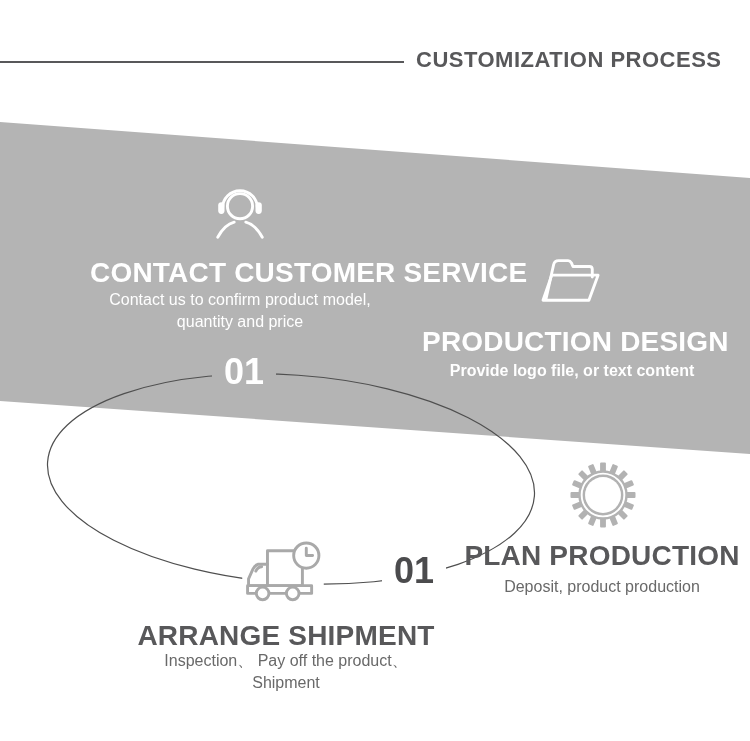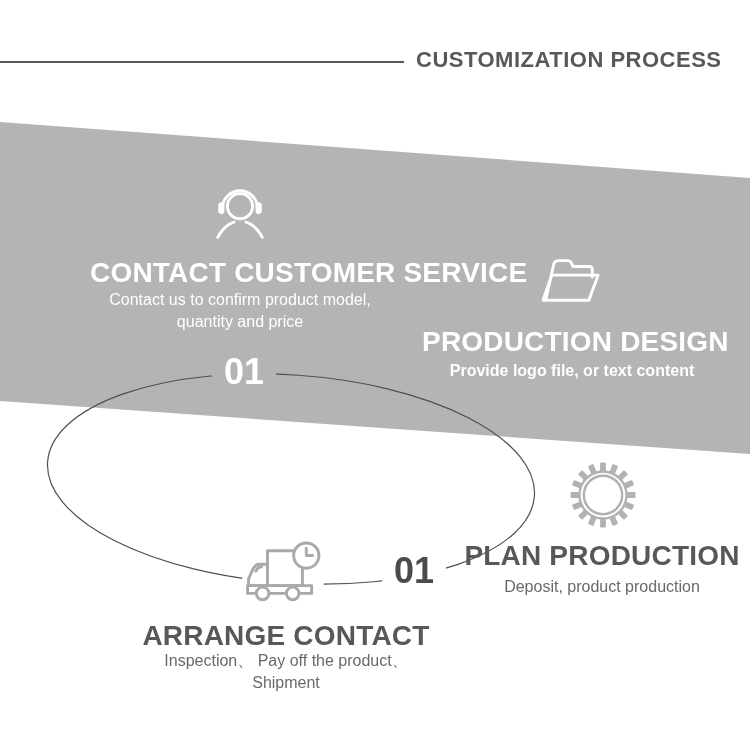--- a/index.html
+++ b/index.html
@@ -126,20 +126,20 @@
         <path d="M14 31 Q16 26.5 20 26.5"></path>
         <rect x="5.5" y="46" width="66" height="8"></rect>
       </g>
       <circle cx="21" cy="54" r="6.5" fill="#fff" stroke="var(--c-icon)" stroke-width="3"></circle>
       <circle cx="52" cy="54" r="6.5" fill="#fff" stroke="var(--c-icon)" stroke-width="3"></circle>
       <circle cx="66" cy="15" r="13" fill="#fff" stroke="var(--c-icon)" stroke-width="3"></circle>
       <path d="M66 15 V7.5 M66 15 H72.5" fill="none" stroke="var(--c-icon)" stroke-width="3" stroke-linecap="round"></path>
     </svg>
   </div>
   <div class="on-white">
-    <div class="abs step-title" style="left:136px;top:620px;">ARRANGE CONTACT</div>
+    <div class="abs step-title" style="left:136px;top:620px;">ARRANGE SHIPMENT</div>
     <div class="abs step-desc" style="left:136px;top:650px;">Inspection、 Pay off the product、 Shipment</div>
   </div>
 
   <div class="step-num num-light" style="left:212px;top:350px;">01</div>
   <div class="step-num num-dark" style="left:382px;top:549px;">01</div>
 
 </div>
 
 </body></html>

